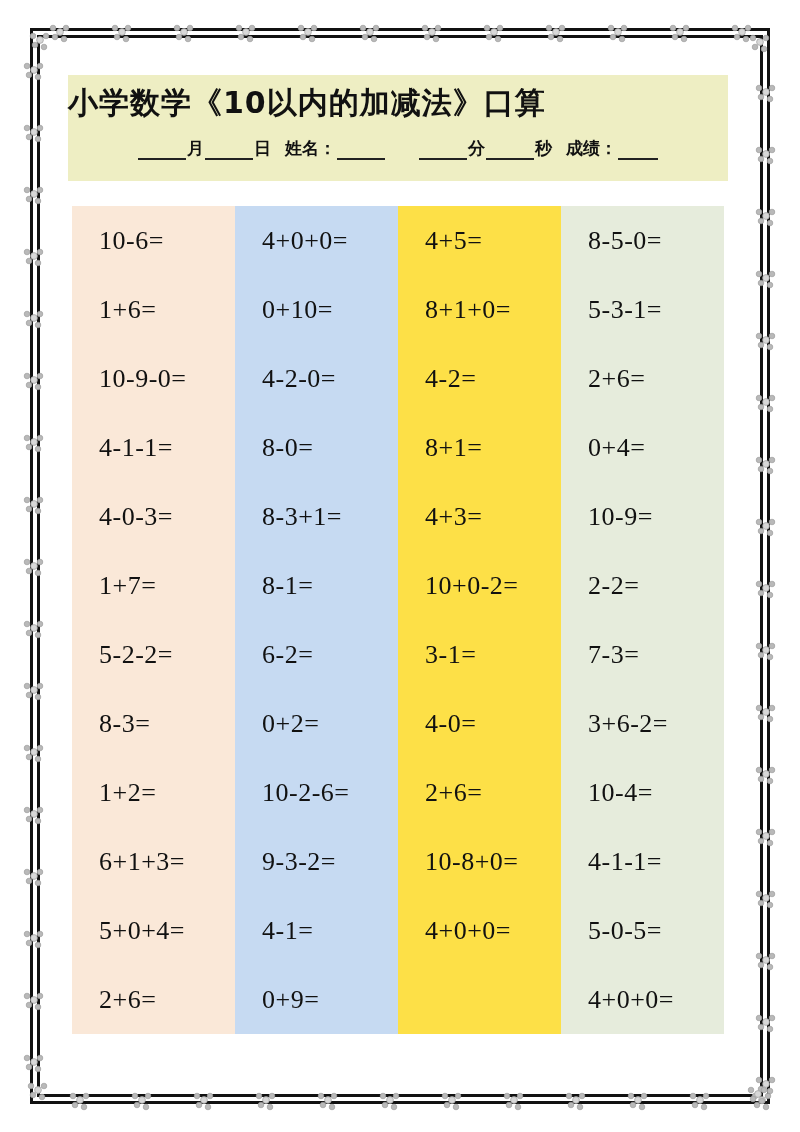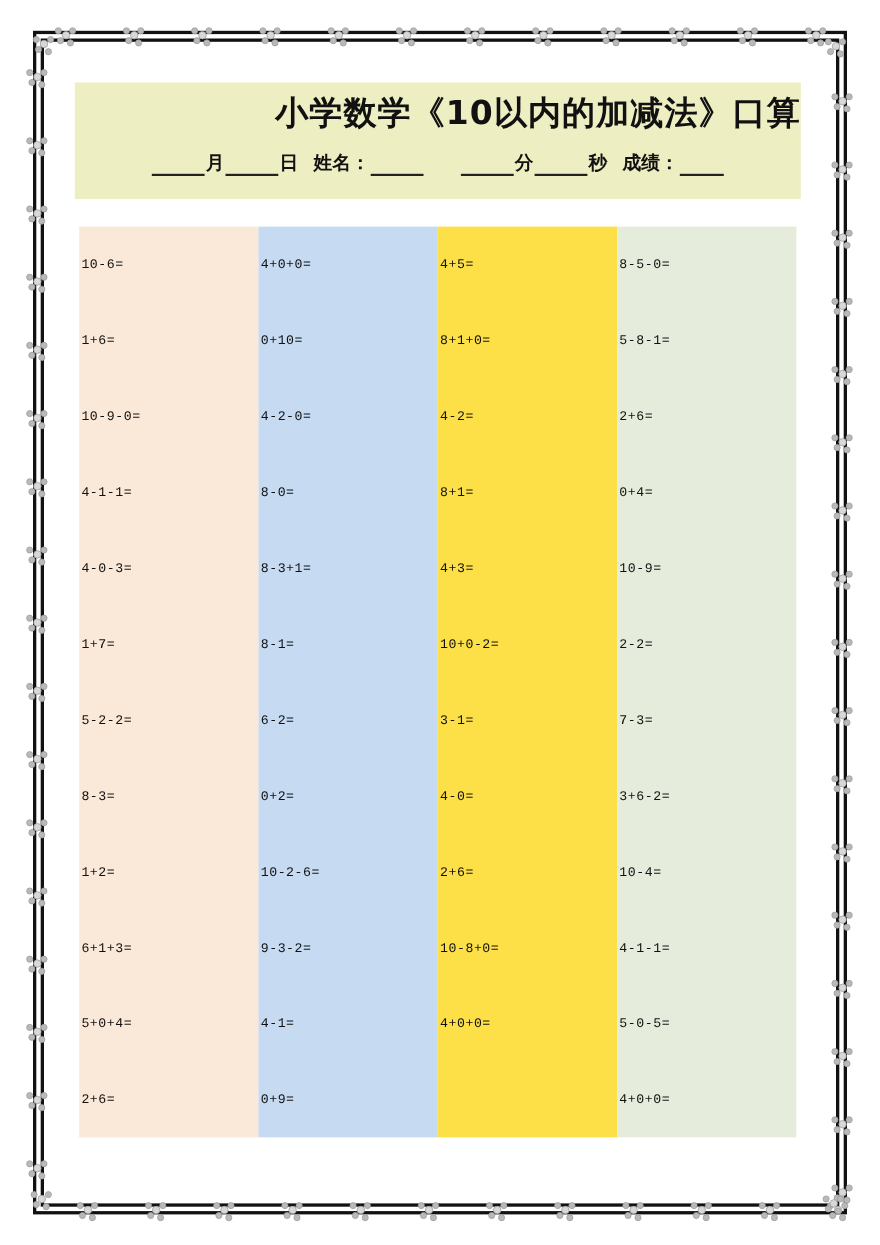--- a/index.html
+++ b/index.html
@@ -73,21 +73,21 @@
     width: 660px;
     height: 106px;
     background: #eeeec3;
     box-sizing: border-box;
   }
   .title {
     position: absolute;
     left: 0;
     top: 8px;
     width: 660px;
-    text-align: right;
+    text-align: left;
     font-size: 30px;
     font-weight: bold;
     letter-spacing: 1px;
     color: #111111;
     font-family: "DejaVu Sans", "Liberation Sans", sans-serif;
     white-space: nowrap;
   }
   .meta-row {
     position: absolute;
     left: 0;
@@ -125,25 +125,25 @@
   .col {
     width: 163px;
     height: 828px;
     box-sizing: border-box;
     position: relative;
   }
   .cell {
     height: 69px;
     display: flex;
     align-items: center;
-    padding-left: 2px;
-    box-sizing: border-box;
-    font-size: 12px;
+    padding-left: 27px;
+    box-sizing: border-box;
+    font-size: 26px;
     color: #111111;
-    font-family: Liberation Mono, monospace;
+    font-family: Liberation Serif, serif;
     letter-spacing: 0.5px;
     white-space: nowrap;
   }
 </style>
 </head>
 <body>
 
 <div class="page">
 
   <div class="frame-outer"></div>
@@ -524,21 +524,21 @@
         <div class="cell">4+3=</div>
         <div class="cell">10+0-2=</div>
         <div class="cell">3-1=</div>
         <div class="cell">4-0=</div>
         <div class="cell">2+6=</div>
         <div class="cell">10-8+0=</div>
         <div class="cell">4+0+0=</div>
       </div>
       <div class="col" style="background: rgb(230, 236, 220);">
         <div class="cell">8-5-0=</div>
-        <div class="cell">5-8-1=</div>
+        <div class="cell">5-3-1=</div>
         <div class="cell">2+6=</div>
         <div class="cell">0+4=</div>
         <div class="cell">10-9=</div>
         <div class="cell">2-2=</div>
         <div class="cell">7-3=</div>
         <div class="cell">3+6-2=</div>
         <div class="cell">10-4=</div>
         <div class="cell">4-1-1=</div>
         <div class="cell">5-0-5=</div>
         <div class="cell">4+0+0=</div>

